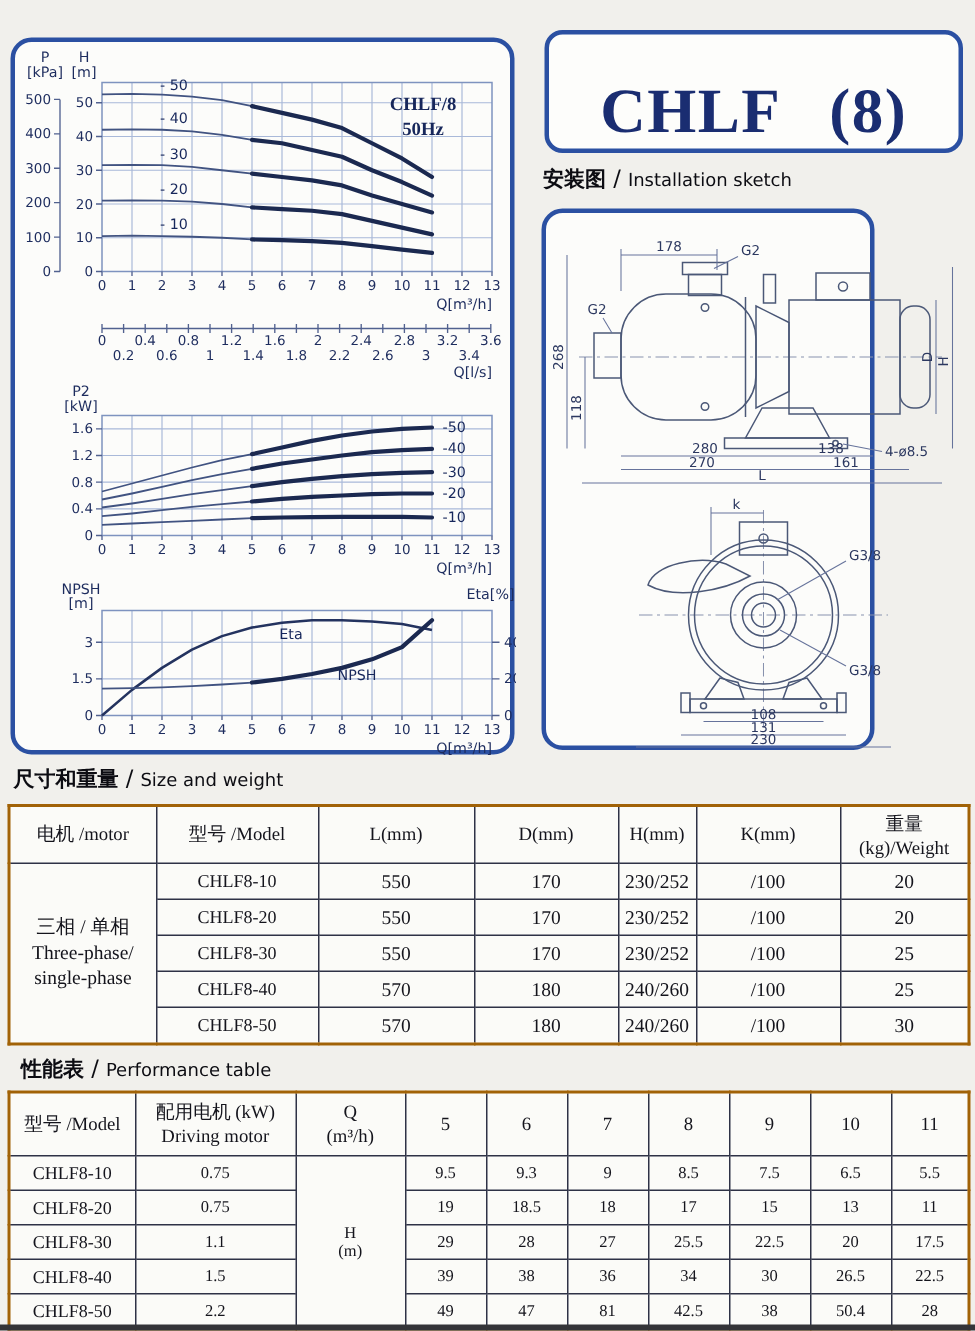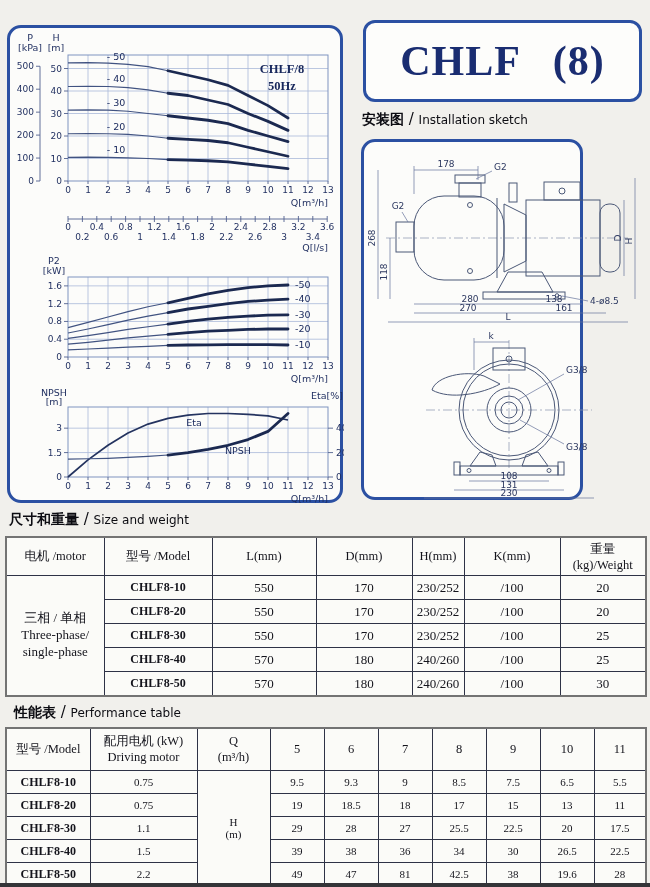--- a/index.html
+++ b/index.html
@@ -3,39 +3,39 @@
 <meta charset="utf-8">
 <style>
   html,body{margin:0;padding:0}
   body{width:650px;height:887px;position:relative;background:#f1f0ec;overflow:hidden;
        font-family:"DejaVu Sans",sans-serif;color:#14141c}
   .panel{position:absolute;background:#fcfcfa;border:3px solid #2b50a2;border-radius:14px;box-sizing:border-box}
   #chart-panel{left:7px;top:25px;width:336px;height:478px;padding:1px 0}
   #sketch-panel{left:361px;top:139px;width:222px;height:361px}
   #title-box{position:absolute;left:363px;top:20px;width:279px;height:82px;background:#fdfdfb;
              border:3px solid #2b50a2;border-radius:12px;box-sizing:border-box;
-             display:flex;align-items:center;justify-content:center}
+             display:flex;align-items:flex-end;justify-content:center}
   #title-text{font-family:"Liberation Serif",serif;font-weight:bold;font-size:42px;color:#1a2d71;
               word-spacing:22px;white-space:pre;letter-spacing:1px}
   .heading{position:absolute;font-size:15px;color:#0c0c12;white-space:nowrap}
   .heading .zh{font-weight:bold;font-size:14px}
   .heading .en{font-size:12px}
   #h-install{left:362px;top:110px}
   #h-size{left:9px;top:510px}
   #h-perf{left:14px;top:703px}
   table{border-collapse:collapse;position:absolute;background:#fbfbf8;table-layout:fixed;
-        font-family:"Liberation Serif",serif;color:#14141c;border:2px solid #737373}
+        font-family:"Liberation Serif",serif;color:#14141c;border:2px solid #a16207}
   #size-table{left:5px;top:536px;width:640px}
   #perf-table{left:5px;top:727px;width:640px}
   th,td{border:1px solid #2e3246;text-align:center;vertical-align:middle;padding:0;overflow:hidden}
   #size-table th{height:37px;font-weight:normal;font-size:12.5px}
   #size-table td{height:23px;font-size:13px}
   #perf-table th{height:41px;font-weight:normal;font-size:12.5px;line-height:1.25}
   #perf-table td{height:22px;font-size:11px}
-  .model-cell{font-weight:bold;font-size:12px !important}
+  .model-cell{font-weight:normal;font-size:12px !important}
   .motor-cell{font-size:11.5px;line-height:1.3}
   svg{display:block}
   svg text{font-family:"DejaVu Sans",sans-serif}
   .ax{font-size:9px;fill:#1d2c5e}
   .axt{font-size:9.5px;fill:#1d2c5e}
   .ctitle{font-size:12.5px;font-weight:bold;fill:#17275b;font-family:"Liberation Serif",serif}
   .slabel{font-size:9.5px;fill:#17275b}
   .grid{stroke:#a9b9d9;stroke-width:0.8}
   .frame{stroke:#7e93bf;fill:none;stroke-width:1}
   .tick{stroke:#51618f;stroke-width:0.9;fill:none}
@@ -588,19 +588,19 @@
         <td>22.5</td>
       </tr>
       <tr>
         <td class="model-cell">CHLF8-50</td>
         <td>2.2</td>
         <td>49</td>
         <td>47</td>
         <td>81</td>
         <td>42.5</td>
         <td>38</td>
-        <td>19.6</td>
+        <td>50.4</td>
         <td>28</td>
       </tr>
     </tbody>
 </table>
 
 <div id="bottom-strip"></div>
 
 </body></html>

